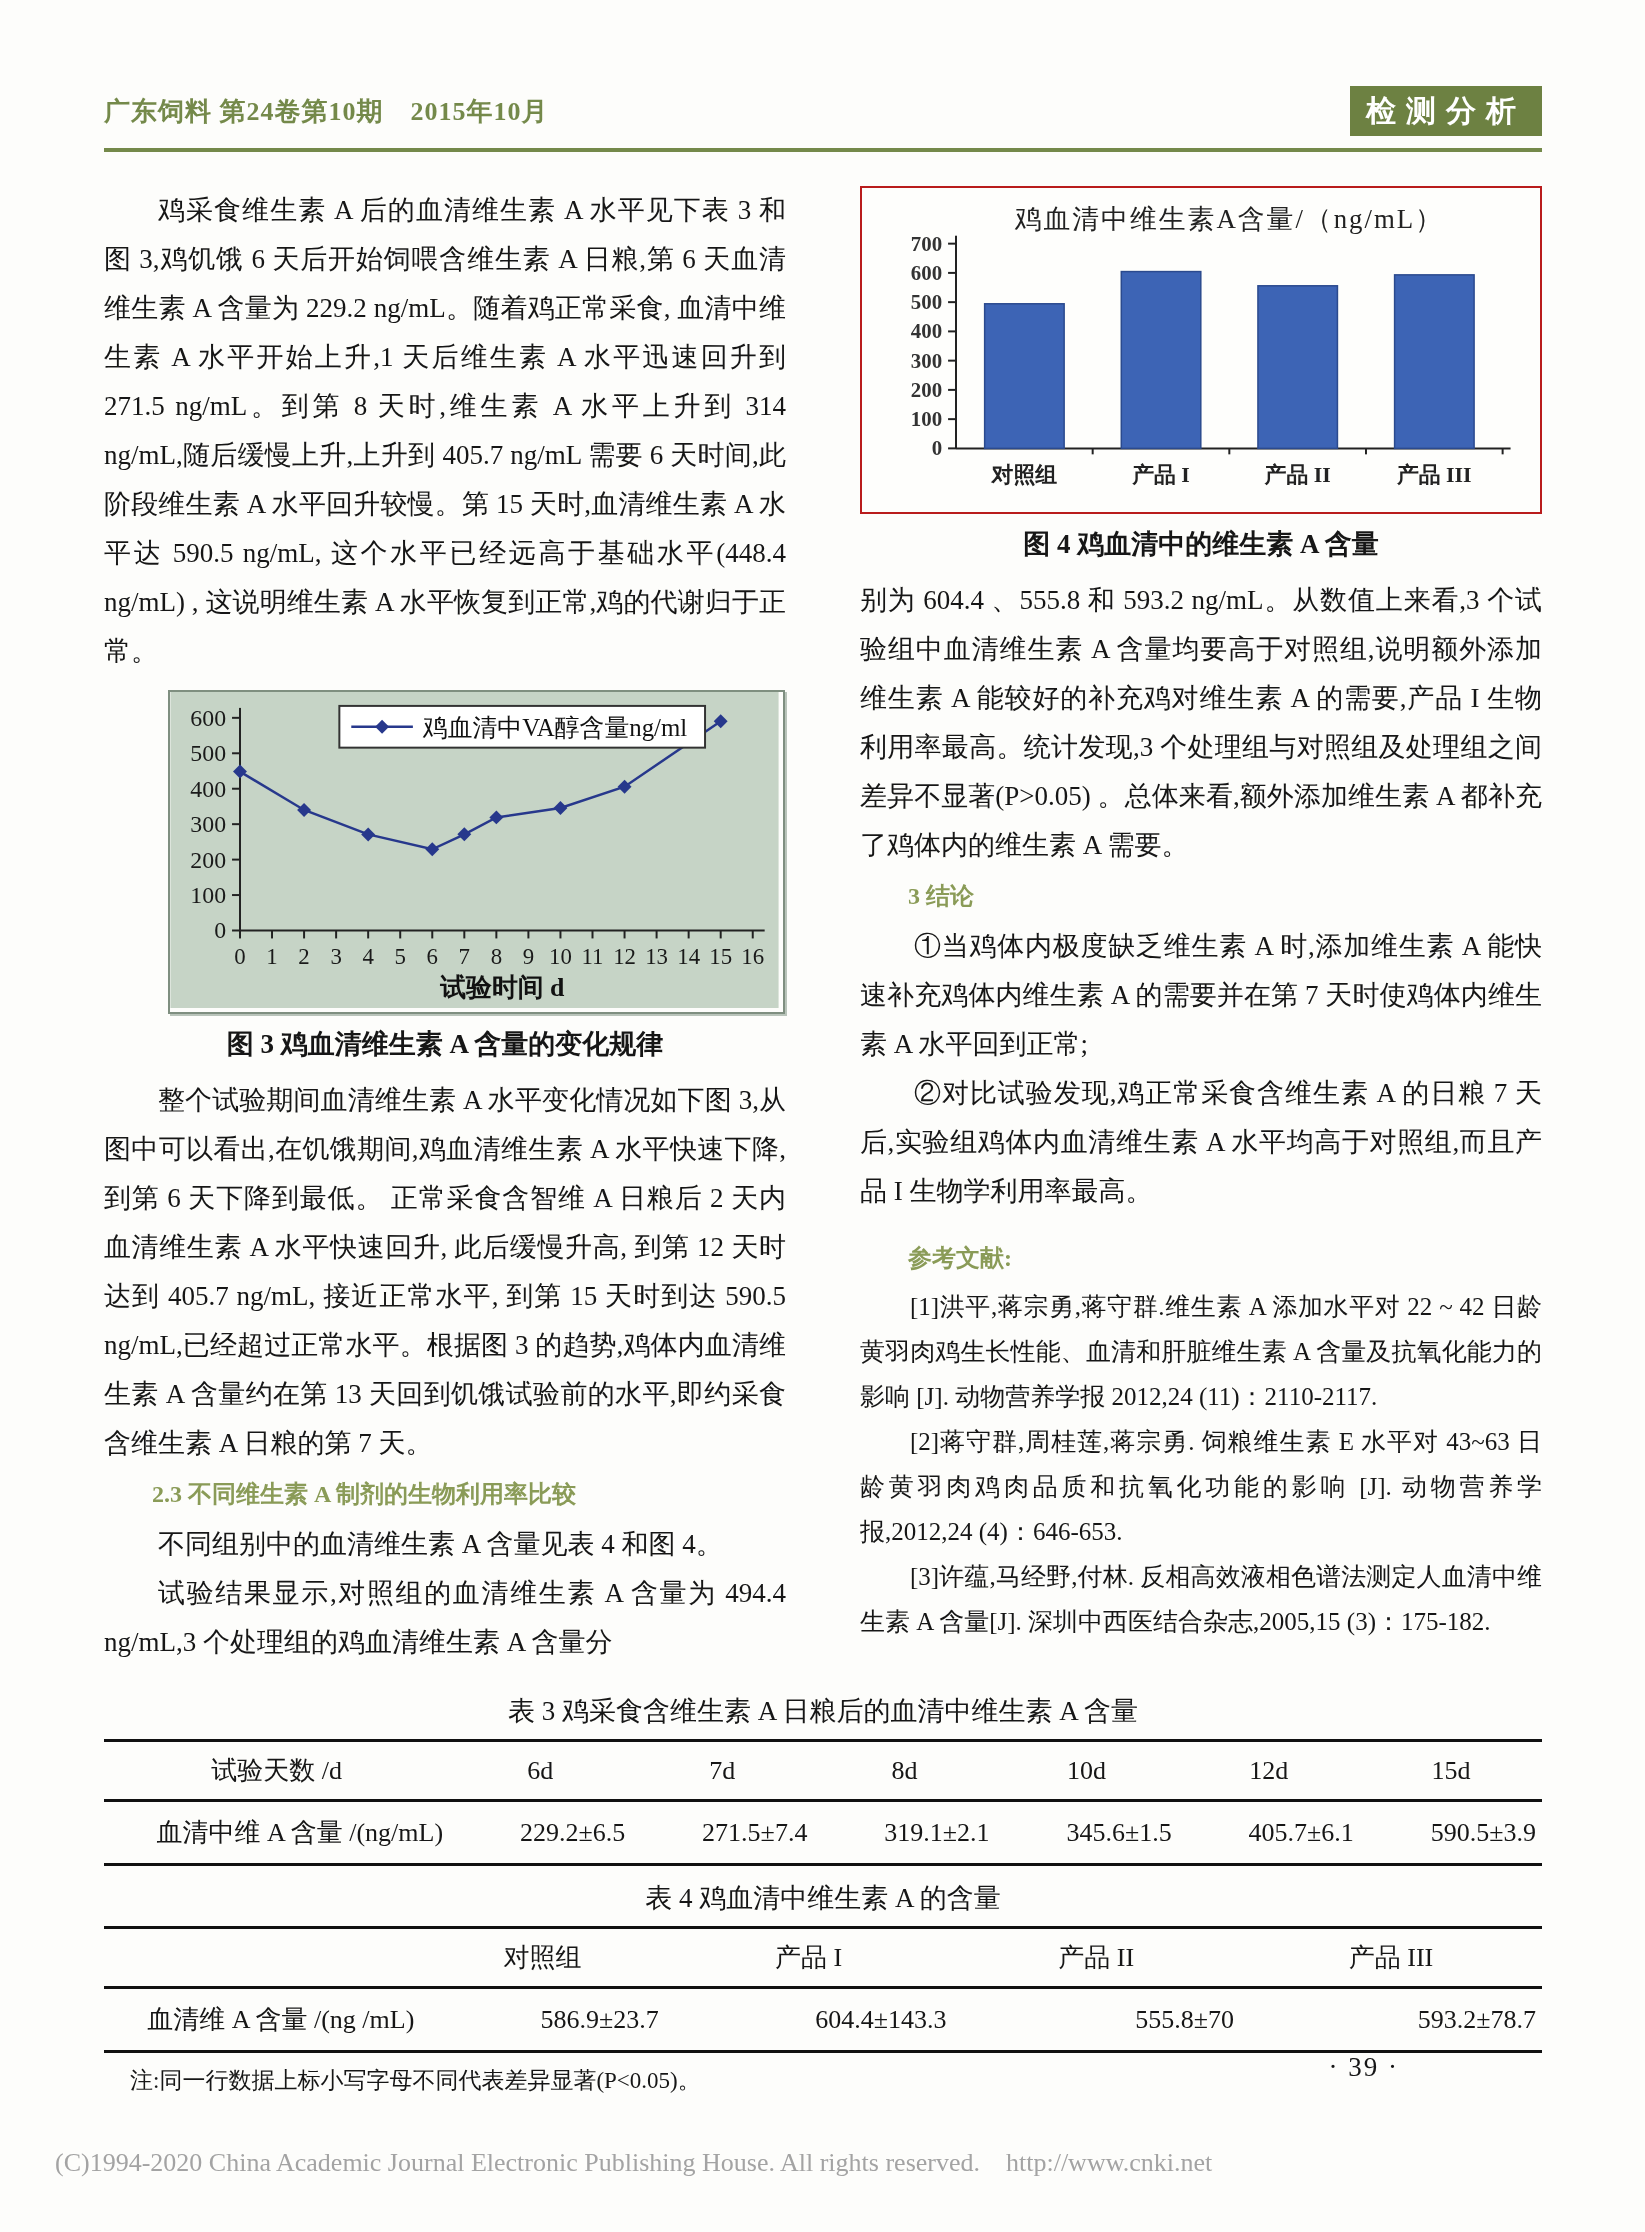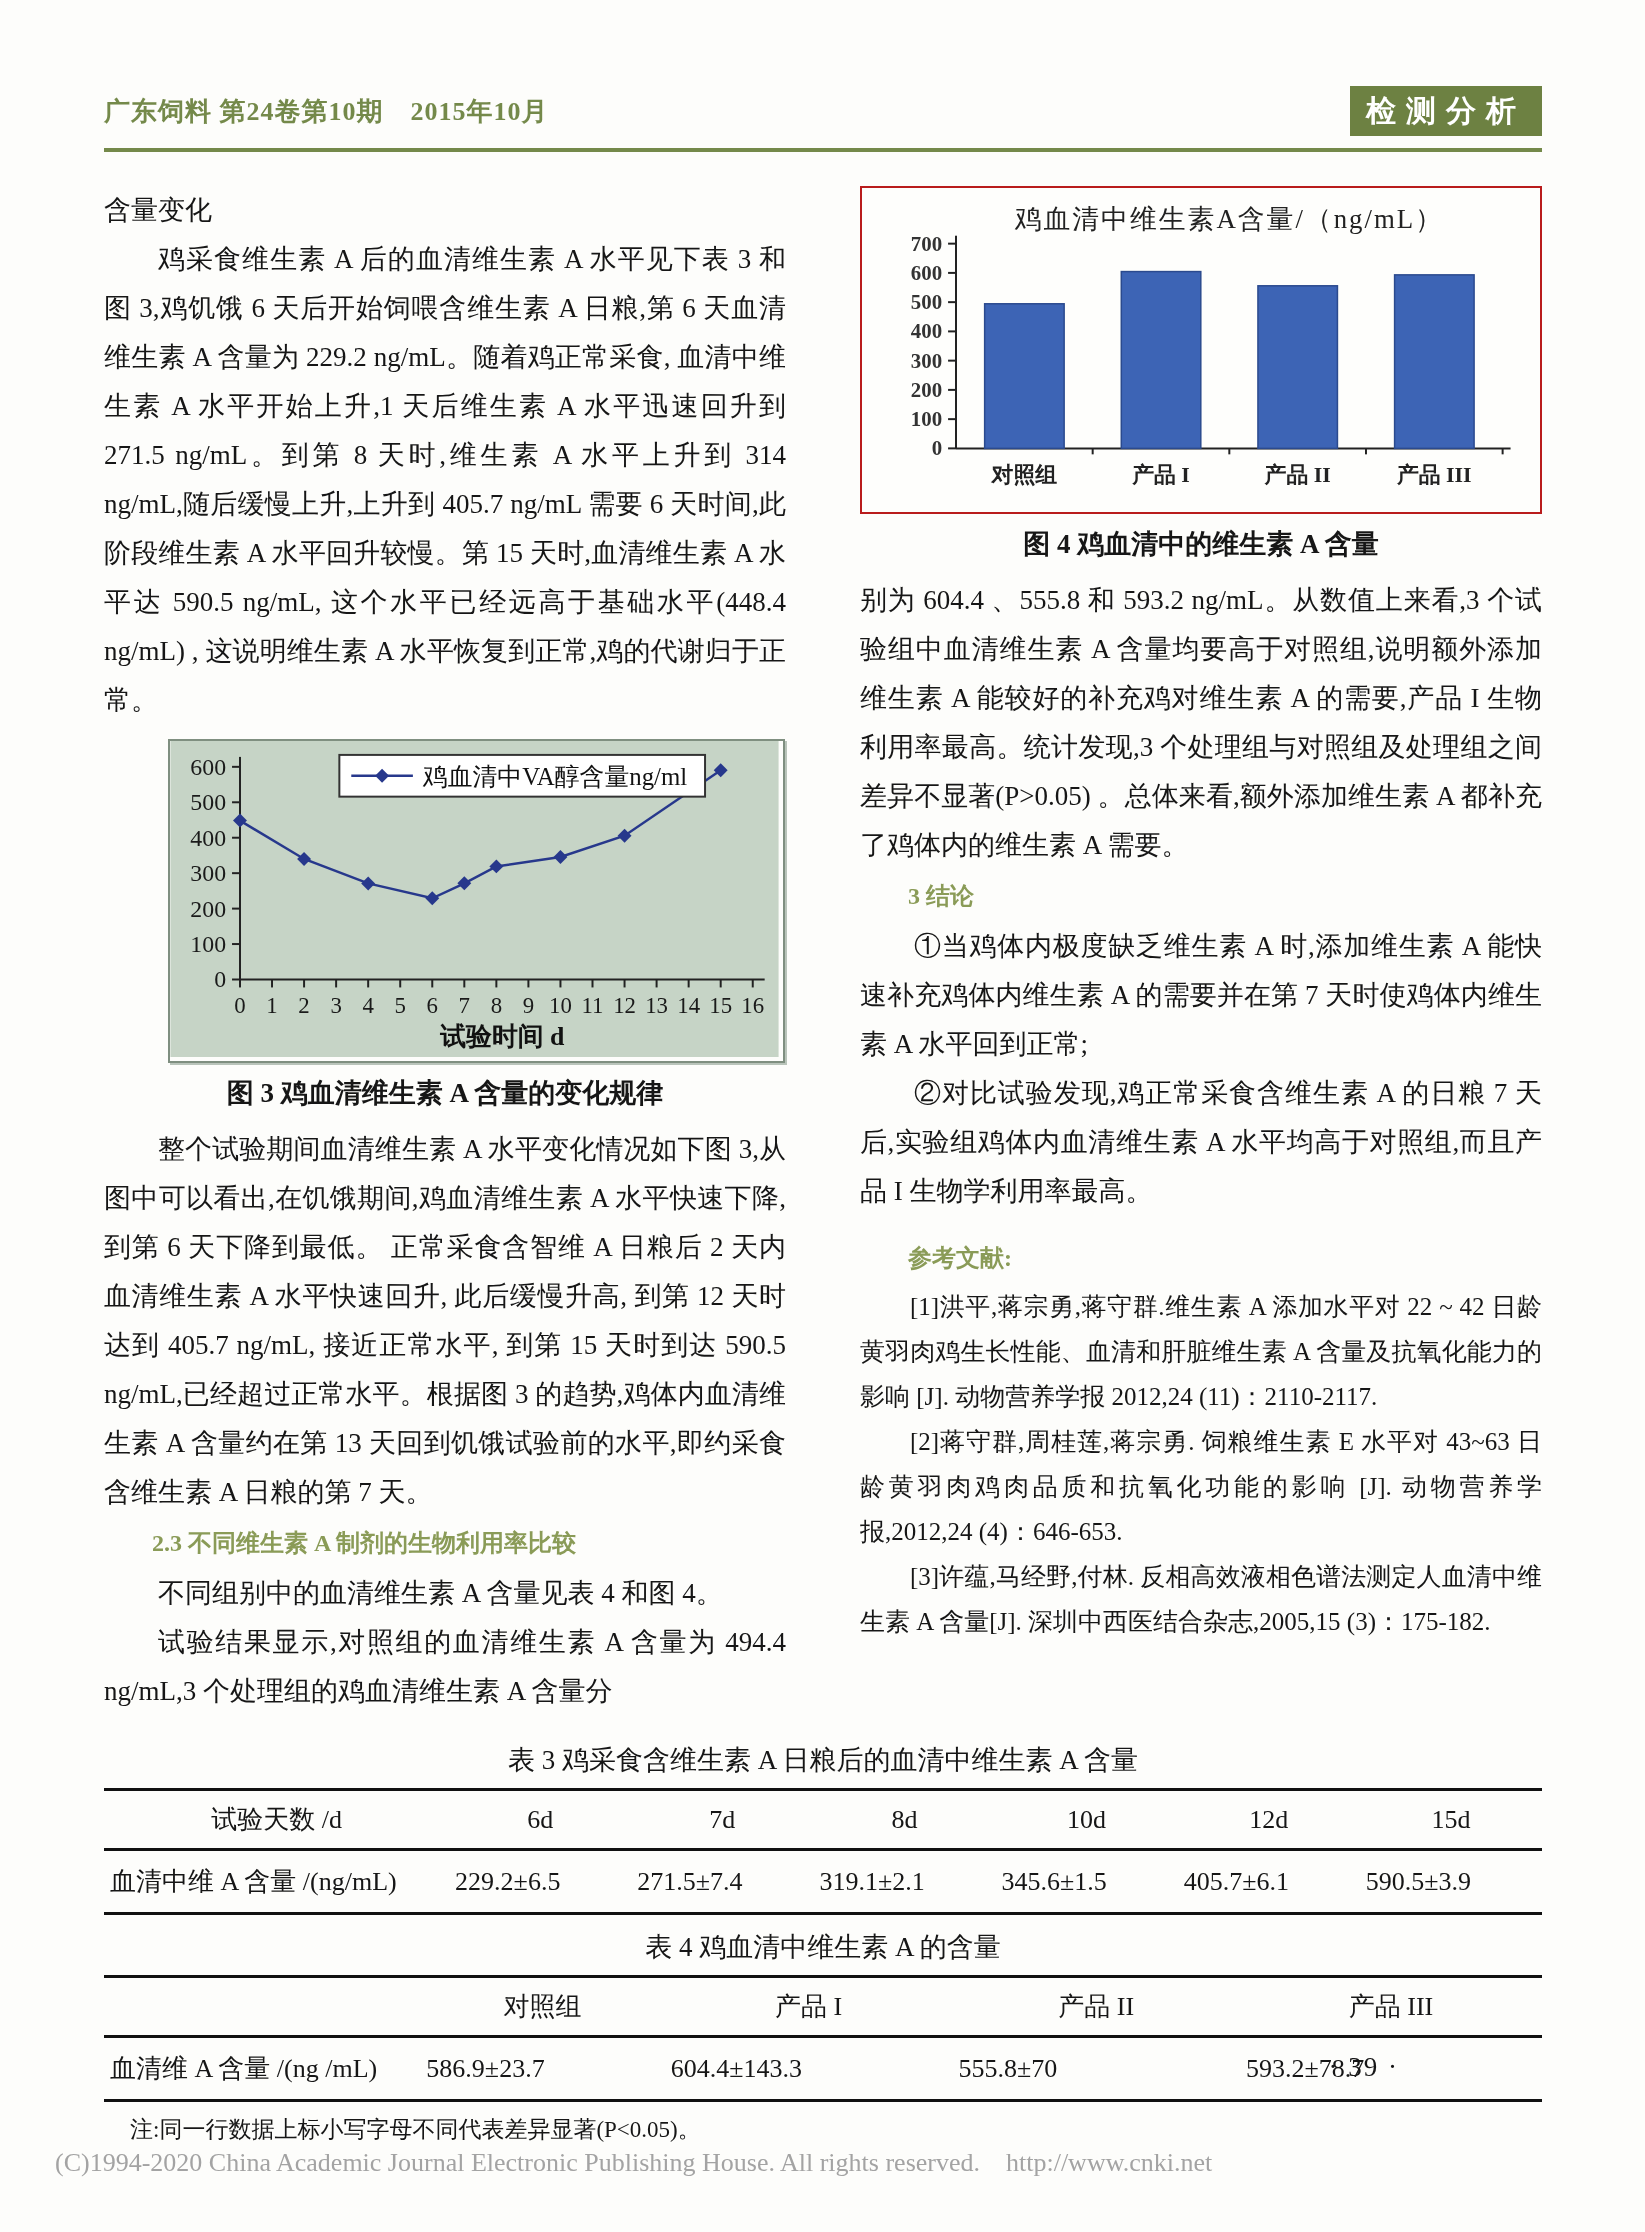--- a/index.html
+++ b/index.html
@@ -27,42 +27,41 @@
   
   .fig3{margin:14px 0 0 64px;width:613px;height:320px;border:2px solid #7f8f80;
         box-shadow:2px 2px 0 #b9c4ba;}
   .fig4{border:2px solid #b91c1c;background:#fefefc;width:100%;height:328px;box-sizing:border-box;}
   .fig3 svg,.fig4 svg{display:block;}
   
   .tables{margin-top:26px;}
   .tbl-title{text-align:center;font-weight:normal;font-size:27px;margin:14px 0 10px 0;}
   table{width:100%;border-collapse:collapse;font-size:26px;border-top:3px solid #111;}
   thead th{font-weight:normal;padding:11px 6px;border-bottom:3px solid #111;text-align:center;}
-  tbody td{padding:13px 6px;border-bottom:3px solid #111;text-align:left;font-family:Liberation Serif, serif;}
+  tbody td{padding:13px 6px;border-bottom:3px solid #111;text-align:right;font-family:Liberation Serif, serif;}
   .tbl-note{font-size:23px;margin:12px 0 0 26px;}
   
   .pagenum{position:absolute;top:2052px;right:247px;font-size:27px;letter-spacing:2px;}
   .footer{position:absolute;top:2145px;left:55px;font-size:26px;color:var(--fgray);
           white-space:nowrap;}
 </style>
 </head>
 <body>
 
 <div class="page" style="--accent: #74894a; --badge: #6d8142; --holive: #8a9b57; --fgray: #a3a3a3;">
 
   <div class="header">
     <span class="journal">广东饲料 第24卷第10期　2015年10月</span>
     <span class="badge">检测分析</span>
   </div>
   <div class="rule"></div>
 
   <div class="columns">
 
     <div class="col">
-      <p class="body">含量变化</p>
       <p class="body indent">鸡采食维生素 A 后的血清维生素 A 水平见下表 3 和图 3,鸡饥饿 6 天后开始饲喂含维生素 A 日粮,第 6 天血清维生素 A 含量为 229.2 ng/mL。随着鸡正常采食, 血清中维生素 A 水平开始上升,1 天后维生素 A 水平迅速回升到 271.5 ng/mL。到第 8 天时,维生素 A 水平上升到 314 ng/mL,随后缓慢上升,上升到 405.7 ng/mL 需要 6 天时间,此阶段维生素 A 水平回升较慢。第 15 天时,血清维生素 A 水平达 590.5 ng/mL, 这个水平已经远高于基础水平(448.4 ng/mL) , 这说明维生素 A 水平恢复到正常,鸡的代谢归于正常。</p>
 
       <div class="fig3">
         <svg id="lineChart" width="609" height="316" viewBox="0 0 612 318">
             <rect x="0" y="0" width="612" height="318" fill="#c6d4c6"></rect>
             <line x1="70" y1="16" x2="70" y2="240" stroke="#222" stroke-width="2"></line>
             <line x1="70" y1="240" x2="598" y2="240" stroke="#222" stroke-width="2"></line>
             <line x1="62" y1="240" x2="70" y2="240" stroke="#222" stroke-width="2"></line>
             <text x="56" y="248" text-anchor="end" font-size="24" fill="#1a1a1a">0</text>
             <line x1="62" y1="204.33333333333334" x2="70" y2="204.33333333333334" stroke="#222" stroke-width="2"></line>

